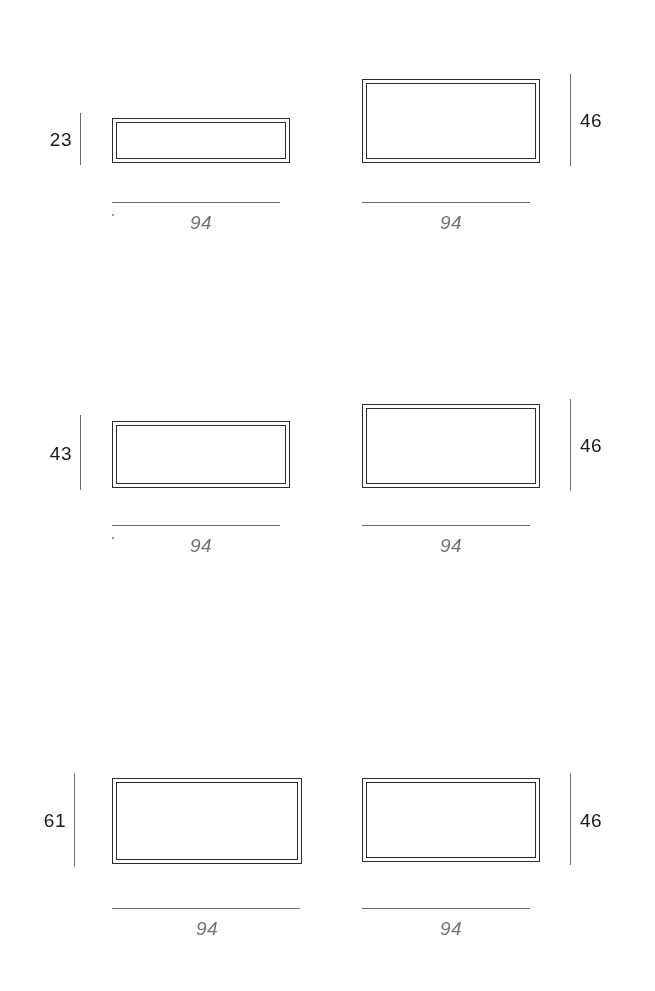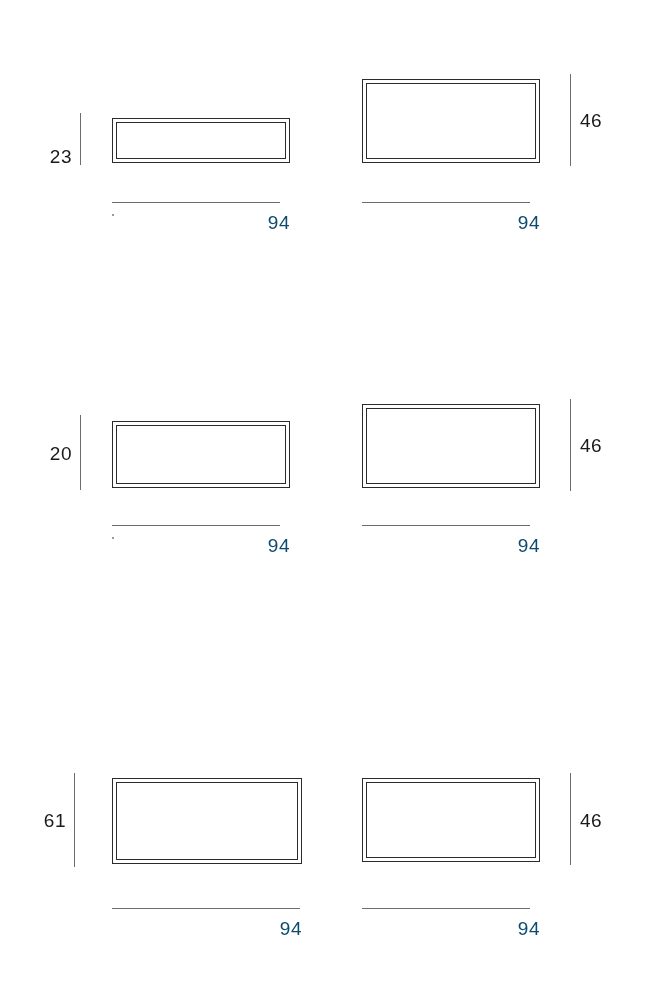--- a/index.html
+++ b/index.html
@@ -50,25 +50,26 @@
   }
 
   
   .dim-h-line {
     position: absolute;
     height: 0;
     border-top: 1px solid #6d6d6d;
   }
   .dim-h-label {
     position: absolute;
-    text-align: right;
+    text-align: center;
     font-size: 19px;
     letter-spacing: 0.5px;
-    color: #0c4a6e;
+    color: #737373;
     white-space: nowrap;
+    font-style: italic;
   }
 
   
   .dim-v-line {
     position: absolute;
     width: 0;
     border-left: 1px solid #6d6d6d;
   }
   .dim-v-label {
     position: absolute;
@@ -93,21 +94,21 @@
 <div class="sheet">
 
   <div class="row" style="top:0;">
 
     <div class="cell" style="left:0; top:0;">
       <div class="box" style="left:112px; top:118px; width:178px; height:45px;">
         <div class="inner"></div>
       </div>
 
       <div class="dim-v-line" style="left:80px; top:113px; height:52px;"></div>
-      <div class="dim-v-label left" style="left:30px; top:146px; width:42px;text-align:right;">23</div>
+      <div class="dim-v-label left" style="left:30px; top:129px; width:42px;text-align:right;">23</div>
 
       <div class="dim-h-line" style="left:112px; top:202px; width:168px;"></div>
       <div class="tick" style="left:112px; top:214px;"></div>
       <div class="dim-h-label" style="left:112px; top:212px; width:178px;">94</div>
     </div>
 
     <div class="cell" style="left:0; top:0;">
       <div class="box" style="left:362px; top:79px; width:178px; height:84px;">
         <div class="inner"></div>
       </div>
@@ -121,21 +122,21 @@
   </div>
 
   <div class="row" style="top:0;">
 
     <div class="cell" style="left:0; top:0;">
       <div class="box" style="left:112px; top:421px; width:178px; height:67px;">
         <div class="inner"></div>
       </div>
 
       <div class="dim-v-line" style="left:80px; top:415px; height:75px;"></div>
-      <div class="dim-v-label left" style="left:30px; top:443px; width:42px;">20</div>
+      <div class="dim-v-label left" style="left:30px; top:443px; width:42px;">43</div>
 
       <div class="dim-h-line" style="left:112px; top:525px; width:168px;"></div>
       <div class="tick" style="left:112px; top:537px;"></div>
       <div class="dim-h-label" style="left:112px; top:535px; width:178px;">94</div>
     </div>
 
     <div class="cell" style="left:0; top:0;">
       <div class="box" style="left:362px; top:404px; width:178px; height:84px;">
         <div class="inner"></div>
       </div>

